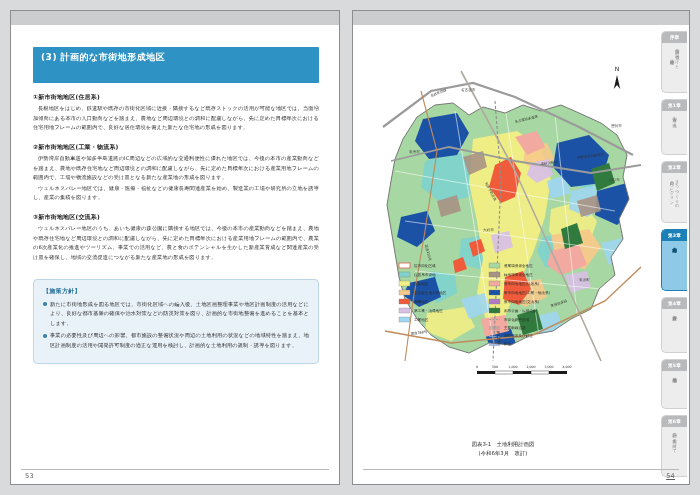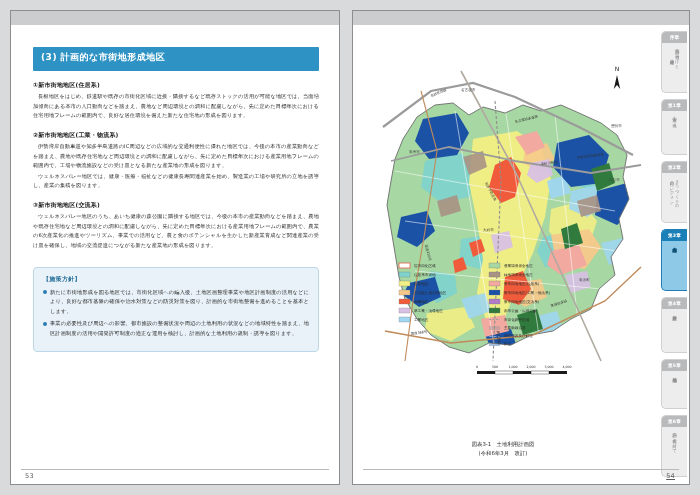--- a/index.html
+++ b/index.html
@@ -36,21 +36,21 @@
     position:absolute;left:10px;right:10px;bottom:14px;
     border-bottom:1px solid #b9b9b9;height:0;
   }
 
   
   .lp-body{position:absolute;left:22px;right:20px;top:36px;}
   .section-head{
     background:#2e93c4;
     color:#ffffff;
     font-size:9px;font-weight:bold;
-    padding:4px 8px 7px 8px;
+    padding:4px 8px 19px 8px;
     letter-spacing:.5px;
     border-radius:1px;
   }
   .subhead{
     font-size:6px;font-weight:bold;color:#1b1b1b;
     margin:10px 0 2px 0;letter-spacing:.2px;
   }
   .para{
     font-size:5.2px;line-height:1.85;color:#2a2a2a;
     text-align:justify;text-indent:5px;

